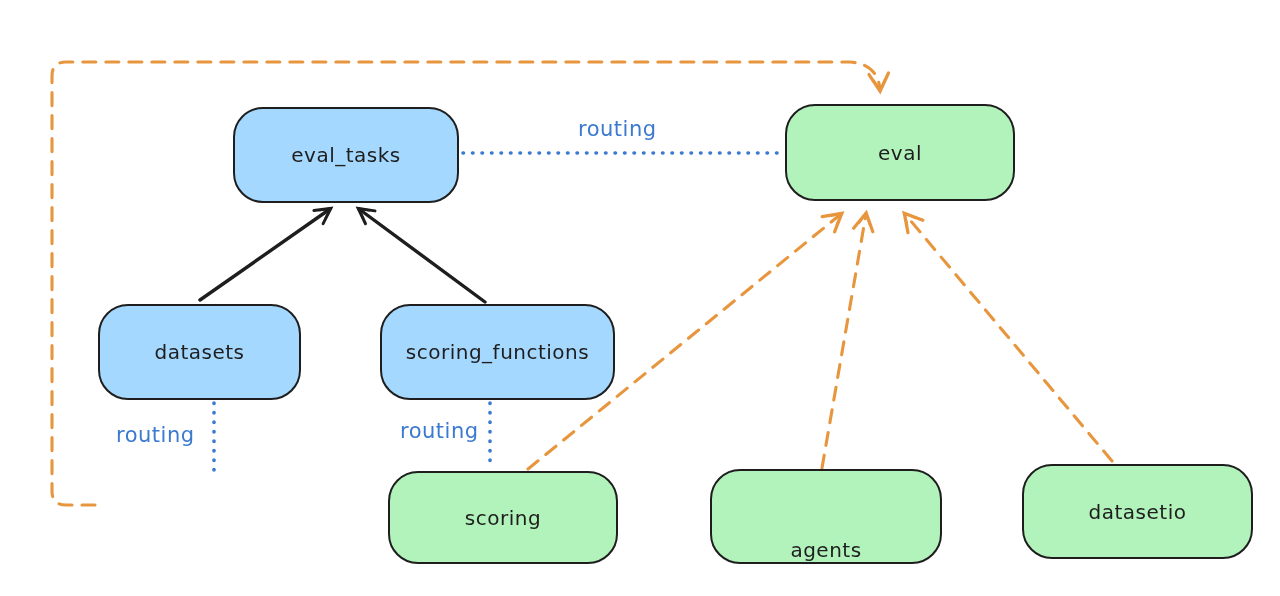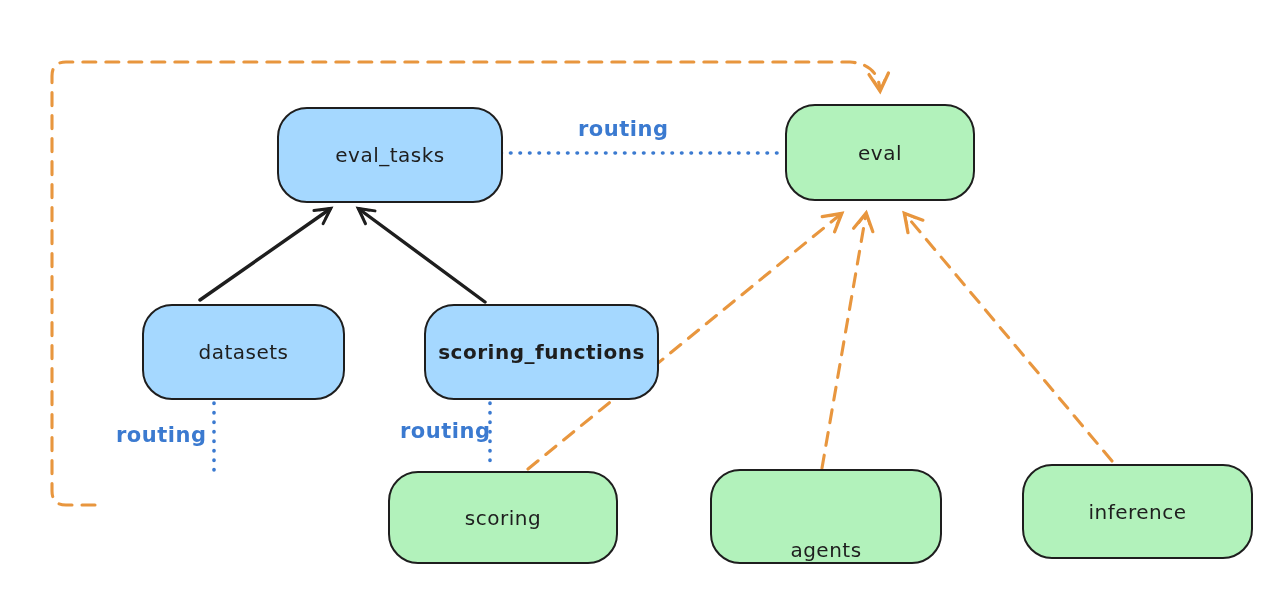--- a/index.html
+++ b/index.html
@@ -13,34 +13,34 @@
   #edges{position:absolute;left:0;top:0;width:1280px;height:596px;}
   .node{
     position:absolute;
     box-sizing:border-box;
     border:2.6px solid #1e1e1e;
     border-radius:30px;
     display:flex;align-items:center;justify-content:center;
     font-size:20px;color:#1e1e1e;
     letter-spacing:0.5px;
   }
-  .node-blue{background:#a5d8ff;margin-left:44px;}
+  .node-blue{background:#a5d8ff;}
   .node-green{background:#b2f2bb;}
   .n-eval_tasks{left:233px;top:107px;width:226px;height:96px;}
-  .n-eval{left:785px;top:104px;width:190px;height:97px;}
+  .n-eval{left:785px;top:104px;width:230px;height:97px;}
   .n-datasets{left:98px;top:304px;width:203px;height:96px;}
-  .n-scoring_functions{left:380px;top:304px;width:235px;height:96px;font-weight:bold;}
+  .n-scoring_functions{left:380px;top:304px;width:235px;height:96px;}
   .n-datasetio{left:97px;top:477px;width:229px;height:90px;}
   .n-scoring{left:388px;top:471px;width:230px;height:93px;}
   .n-agents{left:710px;top:469px;width:232px;height:95px;align-items:flex-end;}
   .n-inference{left:1022px;top:464px;width:231px;height:95px;}
   .routing-label{
     position:absolute;
     color:#3b7ad0;
-    font-size:21px;font-weight:700;
+    font-size:21px;font-weight:400;
     letter-spacing:0.5px;
   }
   .rl-1{left:578px;top:117px;}
   .rl-2{left:116px;top:423px;}
   .rl-3{left:400px;top:419px;}
 </style>
 </head>
 <body>
 
 <div id="canvas">
@@ -82,20 +82,20 @@
   <div class="node node-blue n-scoring_functions">
     <span>scoring_functions</span>
   </div>
   <div class="node node-green n-scoring">
     <span>scoring</span>
   </div>
   <div class="node node-green n-agents">
     <span>agents</span>
   </div>
   <div class="node node-green n-inference">
-    <span>inference</span>
+    <span>datasetio</span>
   </div>
 
   <div class="routing-label rl-1">routing</div>
   <div class="routing-label rl-2">routing</div>
   <div class="routing-label rl-3">routing</div>
 
 </div>
 
 </body></html>

